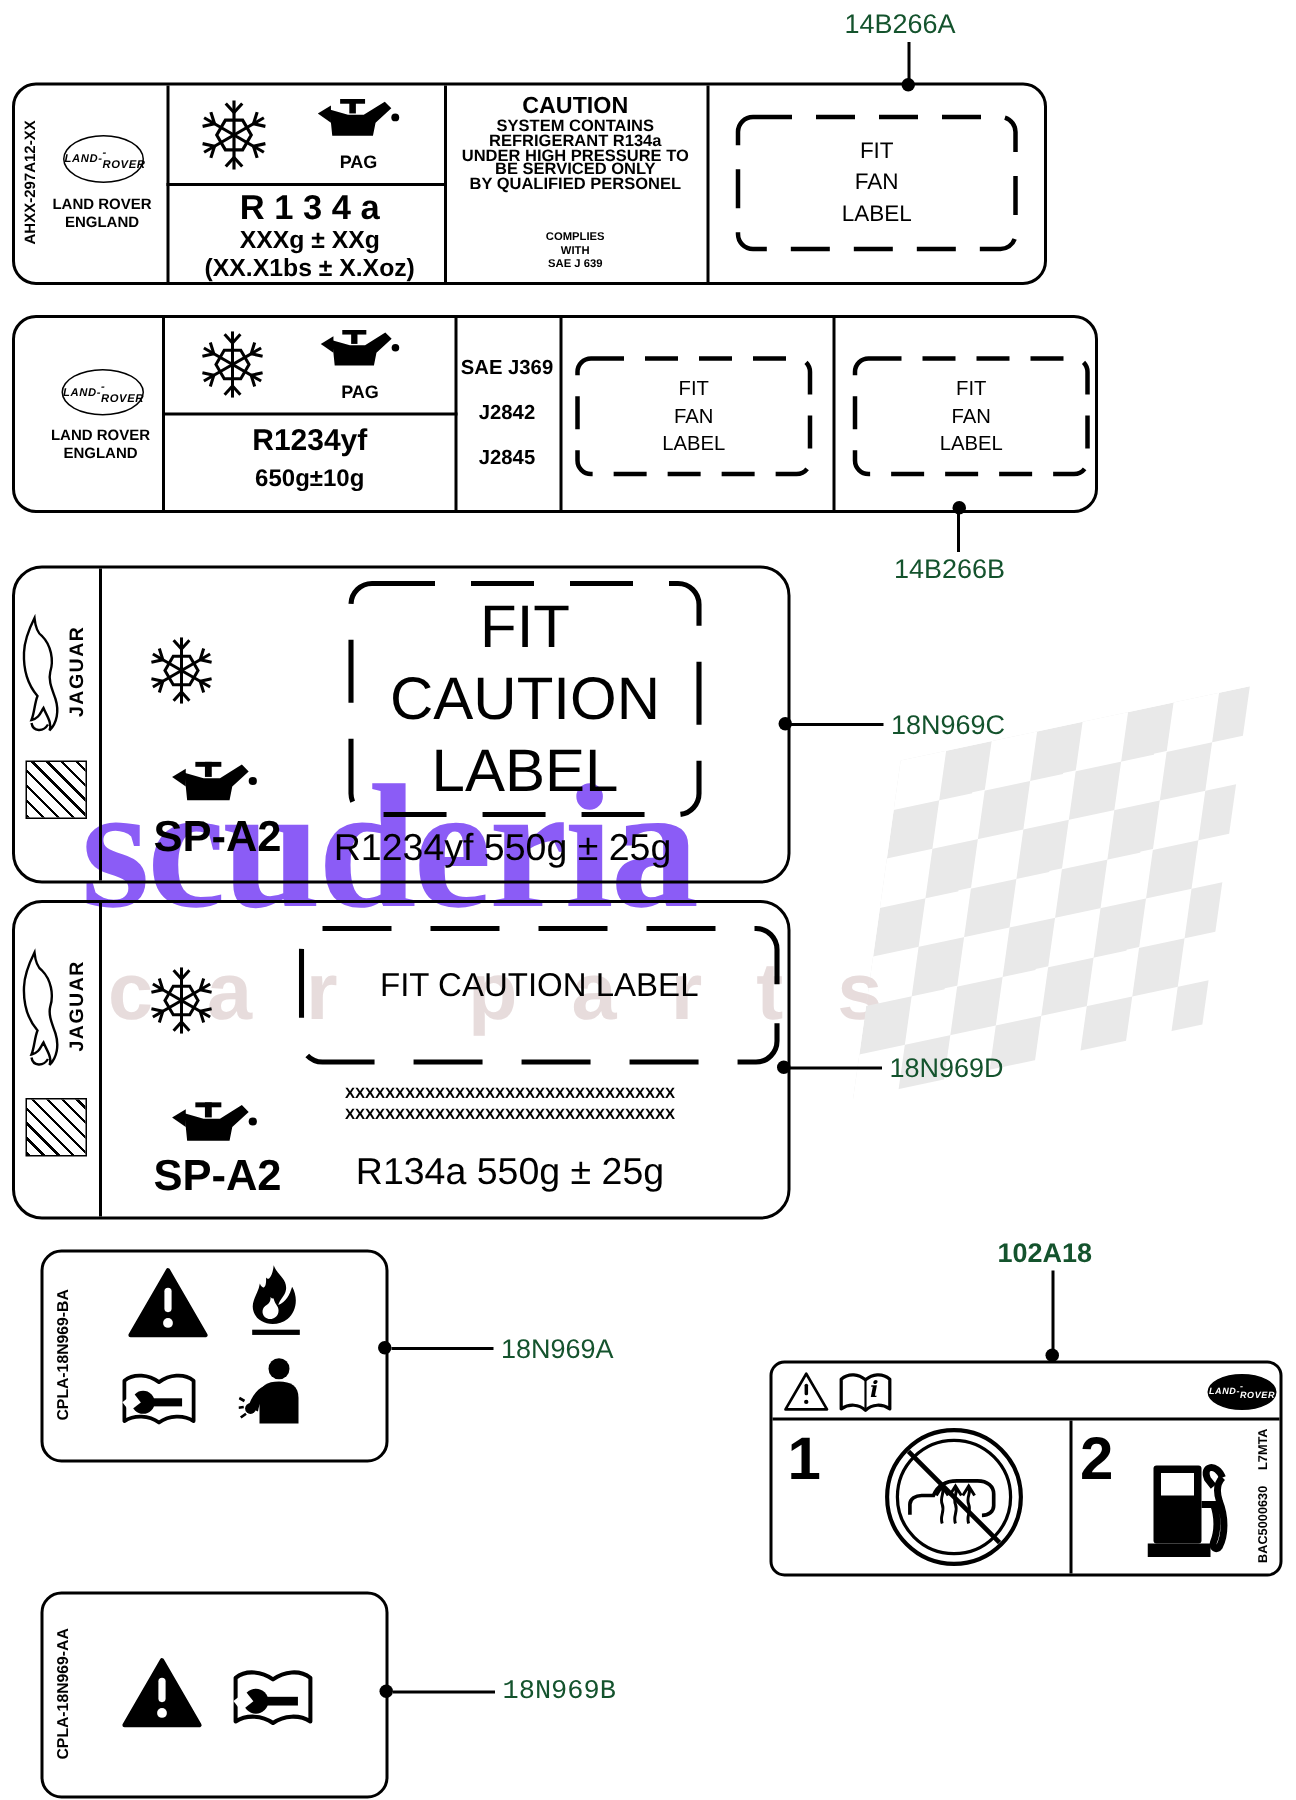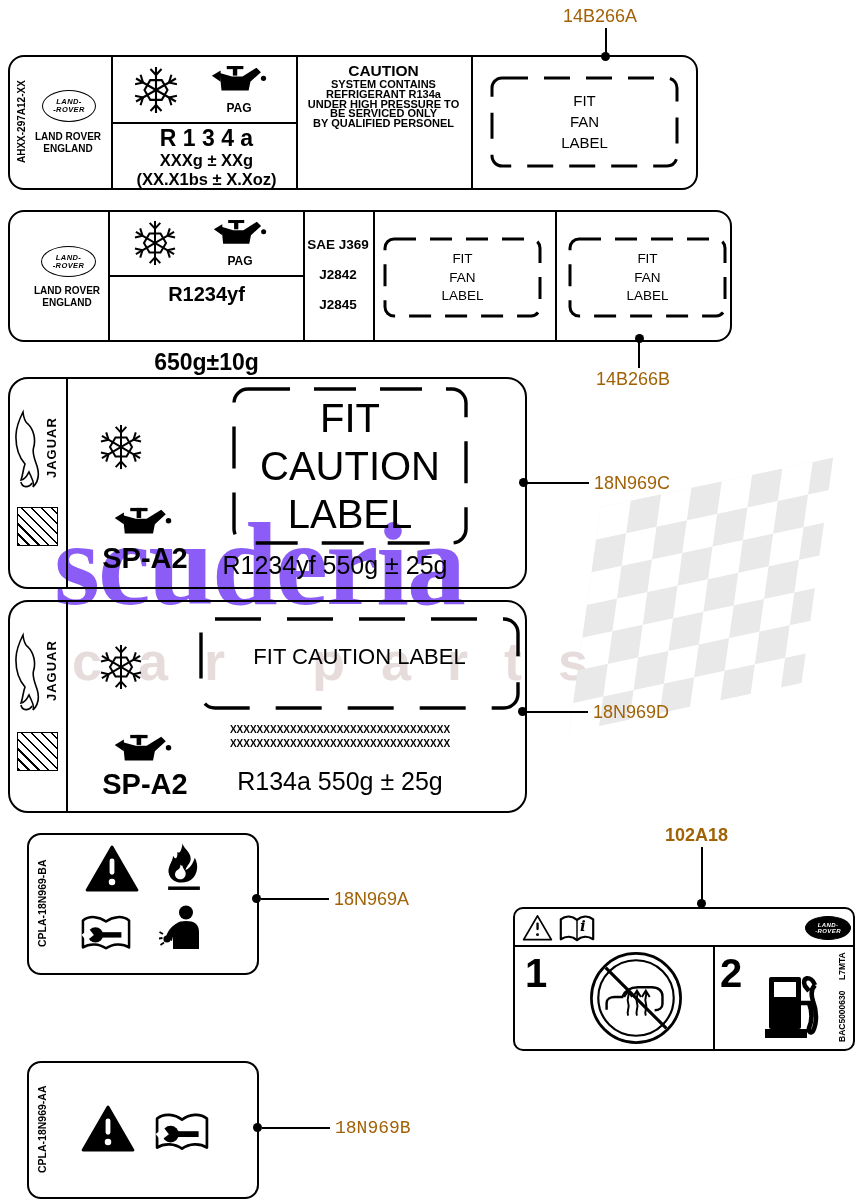--- a/index.html
+++ b/index.html
@@ -16,28 +16,28 @@
            background-size:62px 62px;transform:rotate(-12deg) skewX(-20deg);}
   
   .label{position:absolute;border:2.4px solid #000;background:transparent;z-index:1;}
   .r16{border-radius:16px;} .r20{border-radius:20px;} .r14{border-radius:14px;} .r10{border-radius:10px;}
   .div-v{position:absolute;top:0;bottom:0;width:2px;background:#000;}
   .div-h{position:absolute;height:2px;background:#000;}
   .vtext{writing-mode:vertical-rl;transform:rotate(180deg);text-align:center;display:flex;
          align-items:center;justify-content:center;}
   .ctr{text-align:center;}
   .b{font-weight:bold;}
-  .lr-oval{border:1.7px solid #000;border-radius:50%;display:flex;flex-direction:column;
-           align-items:center;justify-content:center;font-style:italic;font-weight:bold;
+  .lr-oval{border:1.7px solid #000;border-radius:50%;display:flex;flex-direction:row;
+           align-items:center;justify-content:space-between;font-style:italic;font-weight:bold;
            font-size:7.5px;line-height:8px;letter-spacing:.4px;}
   .lr-oval.filled{background:#000;color:#fff;border-width:1px;font-size:6px;line-height:6.5px;}
   .hatch{border:1.6px solid #000;
          background-image:repeating-linear-gradient(45deg,#000 0 1.6px,rgba(0,0,0,0) 1.6px 7px);}
   
-  .callout{position:absolute;z-index:2;color:#a16207;font-size:18px;white-space:nowrap;}
+  .callout{position:absolute;z-index:2;color:#14532d;font-size:18px;white-space:nowrap;}
   .lead{position:absolute;background:#000;z-index:2;}
   .dot{position:absolute;width:9px;height:9px;background:#000;border-radius:50%;z-index:2;}
   svg{display:block;}
 </style>
 </head>
 <body>
 
 <svg width="0" height="0" style="position:absolute">
   <defs>
     <g id="sym-snow" stroke="#000" stroke-width="2.1" fill="none">
@@ -149,20 +149,25 @@
     </div>
     <div class="abs ctr" style="left:286px;top:4px;width:175px;">
       <div class="b" style="font-size:15.5px;line-height:19px;">CAUTION</div>
       <div class="b" style="font-size:11px;line-height:9.8px;">
         <div>SYSTEM CONTAINS</div>
         <div>REFRIGERANT R134a</div>
         <div>UNDER HIGH PRESSURE TO</div>
         <div>BE SERVICED ONLY</div>
         <div>BY QUALIFIED PERSONEL</div>
       </div>
+      <div class="b" style="font-size:7.5px;line-height:9px;margin-top:24px;">
+        <div>COMPLIES</div>
+        <div>WITH</div>
+        <div>SAE J 639</div>
+      </div>
     </div>
     <svg class="abs" style="left:480px;top:19px;" width="189" height="92" viewBox="0 0 189 92">
       <rect x="2" y="2" width="185" height="88" rx="10" fill="none" stroke="#000" stroke-width="3" stroke-dasharray="26 16"></rect>
     </svg>
     <div class="abs ctr" style="left:480px;top:33px;width:189px;font-size:15px;line-height:21px;">
       <div>FIT</div>
       <div>FAN</div>
       <div>LABEL</div>
     </div>
   </div>
@@ -186,21 +191,21 @@
     </div>
     <svg class="abs" style="left:122px;top:8px;" width="46" height="46" viewBox="0 0 48 48">
         <use href="#sym-snow"></use>
       </svg>
     <svg class="abs" style="left:203px;top:7px;" width="54" height="29" viewBox="0 0 64 34">
         <use href="#sym-oil"></use>
       </svg>
     <div class="abs ctr b" style="left:203px;top:42px;width:54px;font-size:12px;">PAG</div>
     <div class="abs ctr" style="left:98px;top:70px;width:197px;">
       <div class="b" style="font-size:20px;line-height:25px;">R1234yf</div>
-      <div class="b" style="font-size:23px;line-height:25px;margin-top:43px;">650g±10g</div>
+      <div class="b" style="font-size:16px;line-height:25px;">650g±10g</div>
     </div>
     <div class="abs ctr b" style="left:293px;top:18px;width:70px;font-size:13.5px;line-height:30px;">
       <div>SAE J369</div>
       <div>J2842</div>
       <div>J2845</div>
     </div>
     <svg class="abs" style="left:373px;top:25px;" width="159" height="81" viewBox="0 0 159 81">
       <rect x="2" y="2" width="155" height="77" rx="9" fill="none" stroke="#000" stroke-width="3" stroke-dasharray="22 14"></rect>
     </svg>
     <div class="abs ctr" style="left:373px;top:38px;width:159px;font-size:13.5px;line-height:18.5px;">

